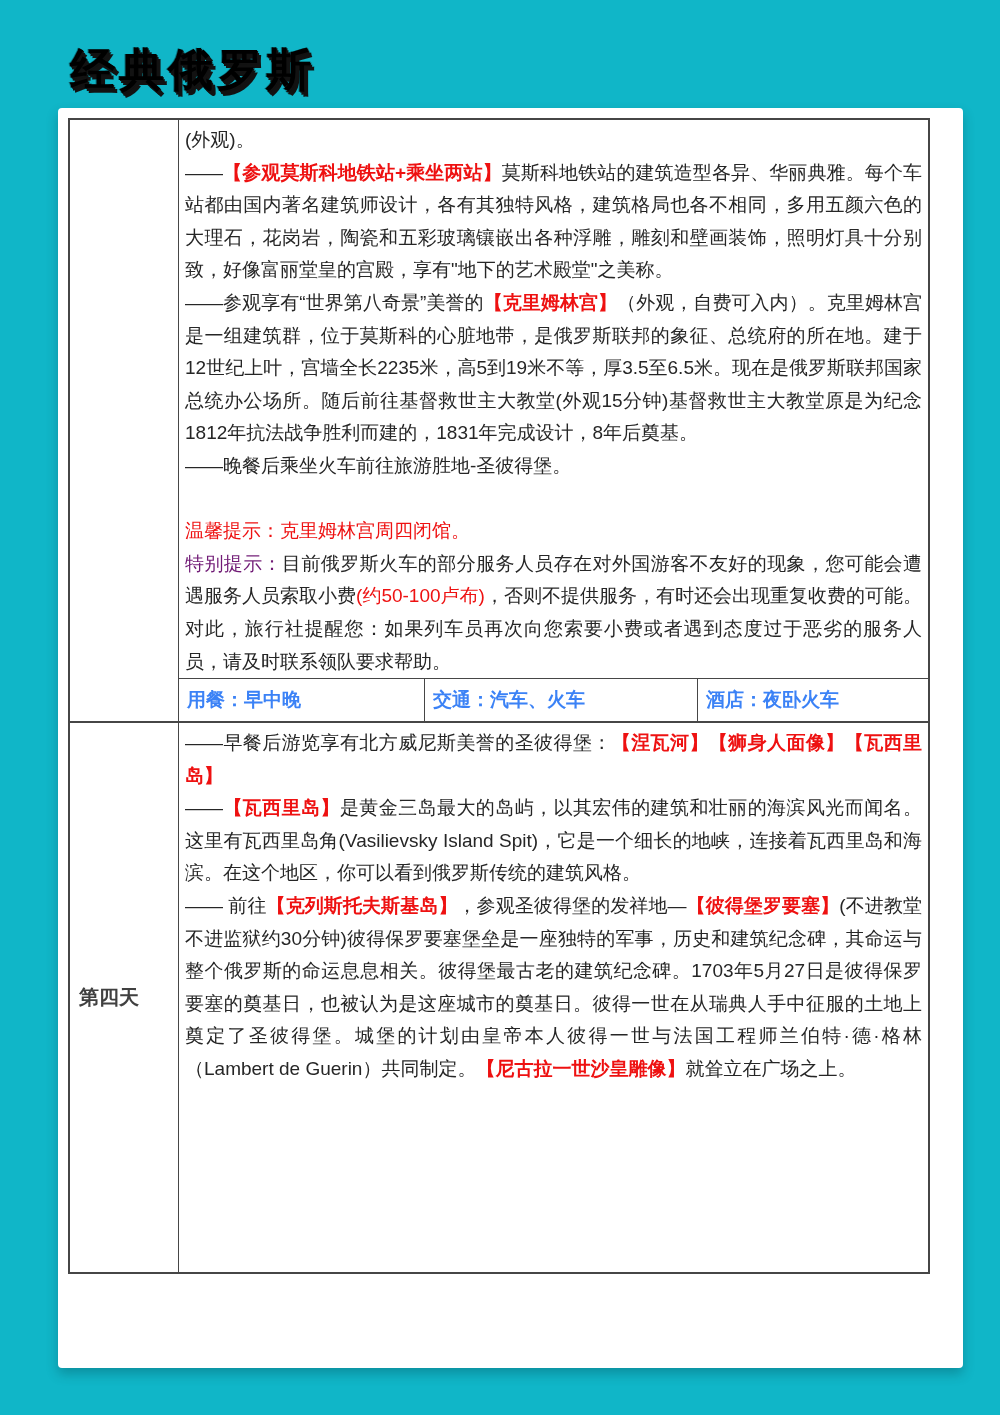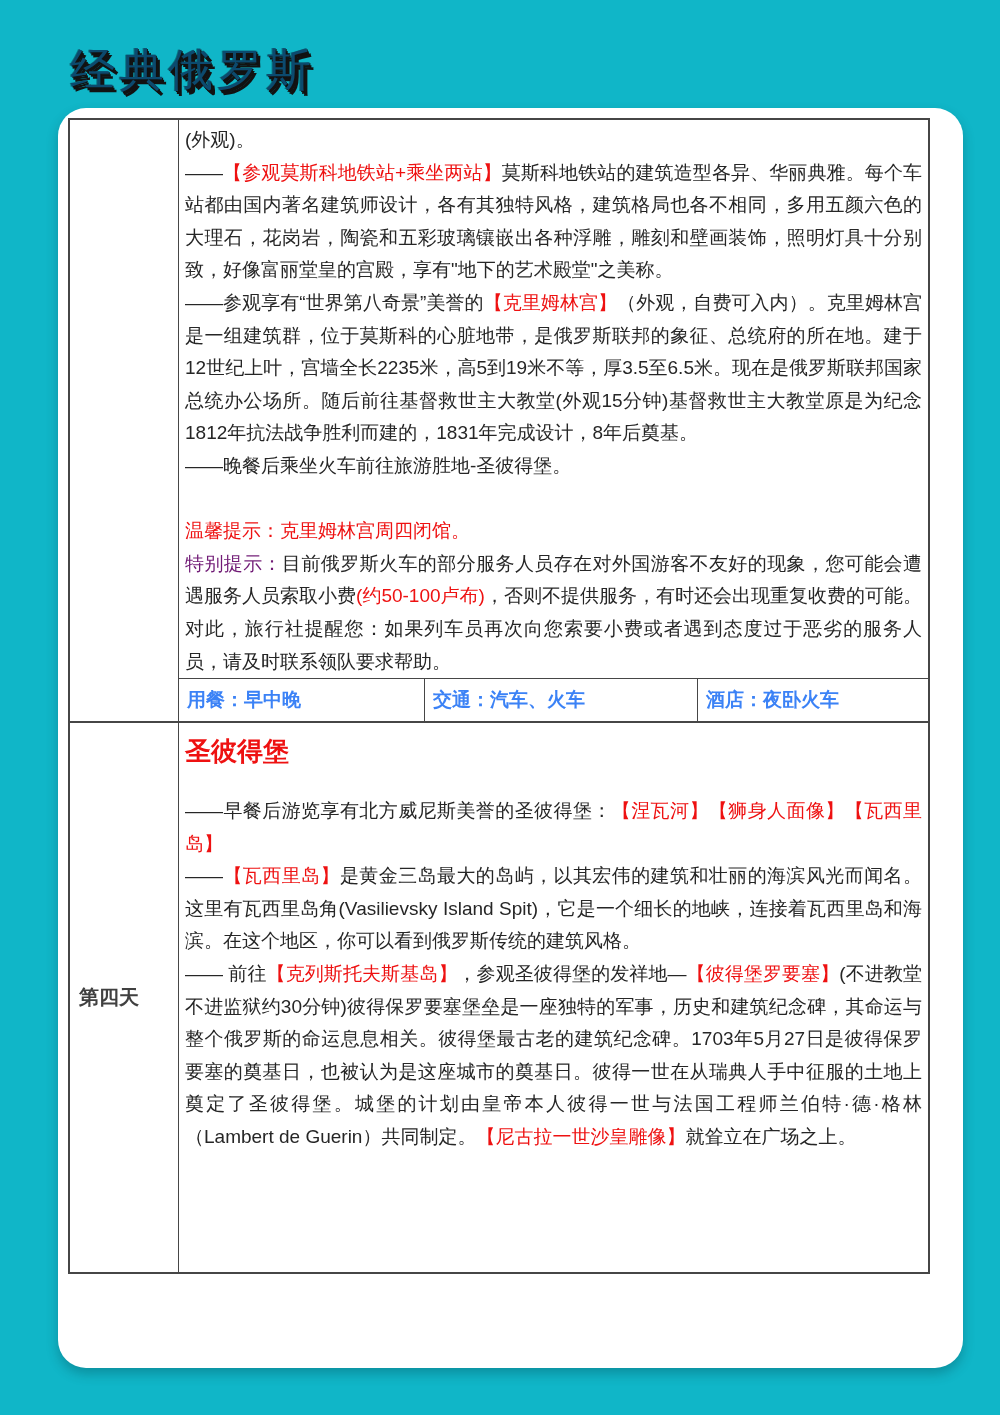--- a/index.html
+++ b/index.html
@@ -5,28 +5,28 @@
   * { margin:0; padding:0; box-sizing:border-box; }
   html,body { width:1000px; height:1415px; }
   body {
     background:#10b6c8;
     font-family:"Liberation Sans","DejaVu Sans",sans-serif;
     position:relative;
     overflow:hidden;
   }
   .page-title {
     position:absolute; left:70px; top:40px;
-    font-size:45px; font-weight:400; color:#0c4a6e;
+    font-size:45px; font-weight:700; color:#000000;
     letter-spacing:4px;
     text-shadow:4px 5px 0 #121212, 1px 1px 0 #121212, 2px 3px 0 #121212, -1px 0 0 rgba(0,0,0,.35);
   }
   .card {
     position:absolute; left:58px; top:108px;
     width:905px; height:1260px;
-    background:#ffffff; border-radius:28px;
+    background:#ffffff; border-radius:4px;
     box-shadow:0 6px 12px rgba(0,45,55,.28);
   }
   .itinerary-table {
     position:absolute; left:10px; top:10px;
     width:862px;
     border:2px solid #464646;
   }
   .day-row { display:flex; overflow:hidden; }
   .row-1 { height:603px; border-bottom:2px solid #464646; }
   .row-2 { height:549px; }
@@ -40,21 +40,21 @@
   .content-cell { flex:1; display:flex; flex-direction:column; min-width:0; }
   .paras {
     flex:1; overflow:hidden;
     padding:4px 6px 0 6px;
     font-size:19px; line-height:32.6px;
     color:#262626;
     text-align:justify;
   }
   .para { min-height:32.6px; }
   .red  { color:#ee1111; }
-  .bold { font-weight:normal; }
+  .bold { font-weight:bold; }
   .city-heading {
     font-size:26px; font-weight:bold; color:#ee1111;
     padding-top:9px; margin-bottom:29px;
     line-height:30px;
   }
   .meal-row {
     display:flex; flex:0 0 43px; height:43px;
     border-top:1.5px solid #464646;
     font-weight:bold; font-size:19px; color:#3b82f6;
   }
@@ -88,21 +88,20 @@
           <div class="meal-cell c2">交通：汽车、火车</div>
           <div class="meal-cell c3">酒店：夜卧火车</div>
         </div>
       </div>
     </div>
 
     <div class="day-row row-2">
       <div class="label-cell">第四天</div>
       <div class="content-cell">
         <div class="paras" id="paras-1">
-          <div class="city-heading">圣彼得堡</div>
         <div class="para"><span>——早餐后游览享有北方威尼斯美誉的圣彼得堡：</span><span class="red bold" style="color: rgb(238, 17, 17);">【涅瓦河】【狮身人面像】【瓦西里岛】</span></div>
             <div class="para"><span>——</span><span class="red bold" style="color: rgb(238, 17, 17);">【瓦西里岛】</span><span>是黄金三岛最大的岛屿，以其宏伟的建筑和壮丽的海滨风光而闻名。这里有瓦西里岛角(Vasilievsky Island Spit)，它是一个细长的地峡，连接着瓦西里岛和海滨。在这个地区，你可以看到俄罗斯传统的建筑风格。</span></div>
             <div class="para"><span>—— 前往</span><span class="red bold" style="color: rgb(238, 17, 17);">【克列斯托夫斯基岛】</span><span>，参观圣彼得堡的发祥地—</span><span class="red bold" style="color: rgb(238, 17, 17);">【彼得堡罗要塞】</span><span>(不进教堂不进监狱约30分钟)彼得保罗要塞堡垒是一座独特的军事，历史和建筑纪念碑，其命运与整个俄罗斯的命运息息相关。彼得堡最古老的建筑纪念碑。1703年5月27日是彼得保罗要塞的奠基日，也被认为是这座城市的奠基日。彼得一世在从瑞典人手中征服的土地上奠定了圣彼得堡。城堡的计划由皇帝本人彼得一世与法国工程师兰伯特·德·格林（Lambert de Guerin）共同制定。</span><span class="red bold" style="color: rgb(238, 17, 17);">【尼古拉一世沙皇雕像】</span><span>就耸立在广场之上。</span></div>
           </div>
       </div>
     </div>
 
   </div>
 </div>
 

